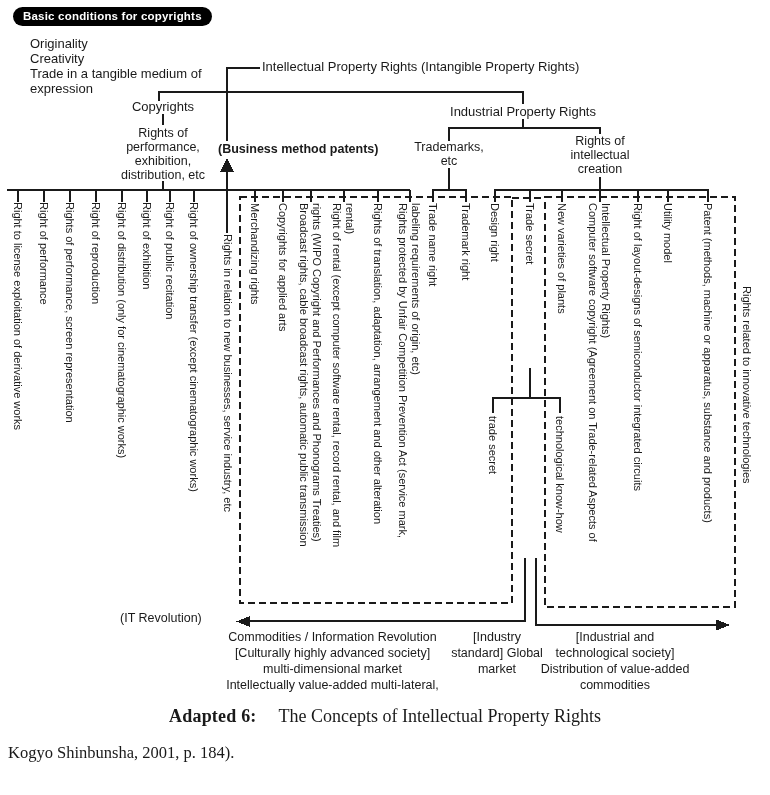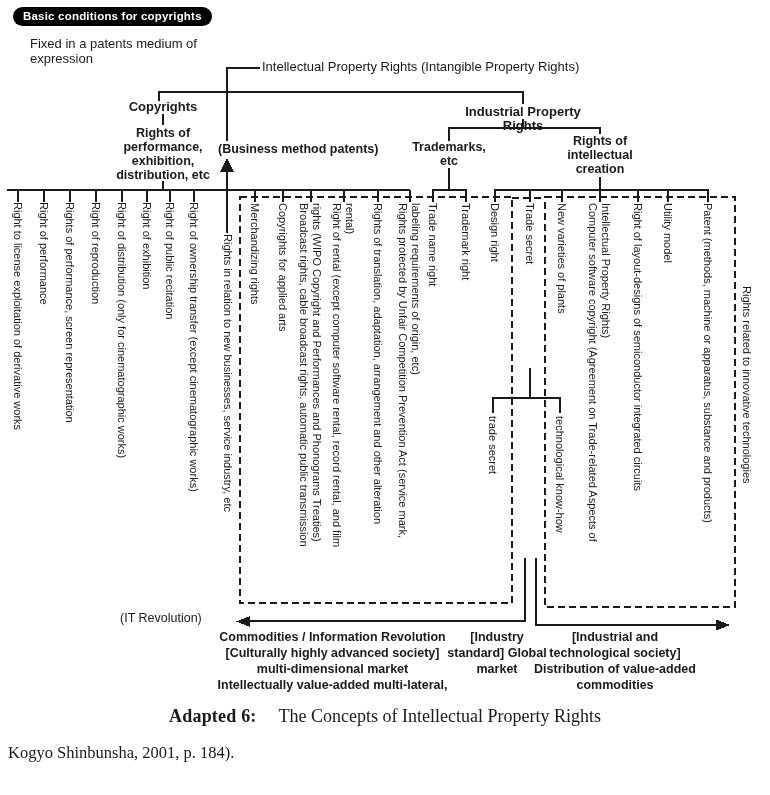--- a/index.html
+++ b/index.html
@@ -3,21 +3,21 @@
 <meta charset="utf-8">
 <style>
   html,body{margin:0;padding:0;background:#fff;}
   .page{position:relative;width:770px;height:795px;background:#ffffff;
         font-family:"Liberation Sans",sans-serif;color:#1a1a1a;overflow:hidden;padding-left:31px;}
   svg.wires{position:absolute;left:0;top:0;}
   .badge{position:absolute;left:13px;top:7px;background:#000;color:#fff;font-weight:bold;
          font-size:11.5px;padding:3px 10px 4px;border-radius:11px;letter-spacing:.2px;}
   .cond{position:absolute;left:30px;top:36px;font-size:13px;line-height:15px;}
   .lbl{position:absolute;font-size:12.5px;line-height:14px;}
-  .ctr{text-align:center;font-weight:bold;}
+  .ctr{text-align:center;}
   .whitebg{background:#fff;padding:0 3px;font-weight:bold;}
   .vt{position:absolute;writing-mode:vertical-lr;text-orientation:mixed;
       font-size:11px;line-height:13px;white-space:nowrap;}
   .vt span{display:block;}
   .serif{font-family:"Liberation Serif",serif;}
   .caption{position:absolute;left:0;top:706px;width:770px;text-align:center;font-size:18px;}
   .caption b{letter-spacing:.2px;}
   .source{position:absolute;left:8px;top:740px;width:758px;font-size:16.5px;line-height:25px;}
 </style>
 </head>
@@ -78,21 +78,23 @@
     </g>
     <g stroke="#1a1a1a" stroke-width="2.2" fill="none" stroke-dasharray="7 4">
       <rect x="240" y="197" width="272" height="406"></rect>
       <rect x="545" y="197" width="190" height="410"></rect>
       <path d="M512,198 H545"></path>
     </g>
   </svg>
 
   <div class="badge">Basic conditions for copyrights</div>
   <div class="cond">
-    <div>Fixed in a patents medium of</div>
+    <div>Originality</div>
+    <div>Creativity</div>
+    <div>Trade in a tangible medium of</div>
     <div>expression</div>
   </div>
 
   <div class="lbl" style="left:262px;top:60px;font-size:13px">Intellectual Property Rights (Intangible Property Rights)</div>
   <div class="lbl ctr" style="left:118px;top:100px;width:90px;font-size:13px">Copyrights</div>
   <div class="lbl ctr" style="left:110px;top:126px;width:106px">
     <div>Rights of</div>
     <div>performance,</div>
     <div>exhibition,</div>
     <div>distribution, etc</div>

